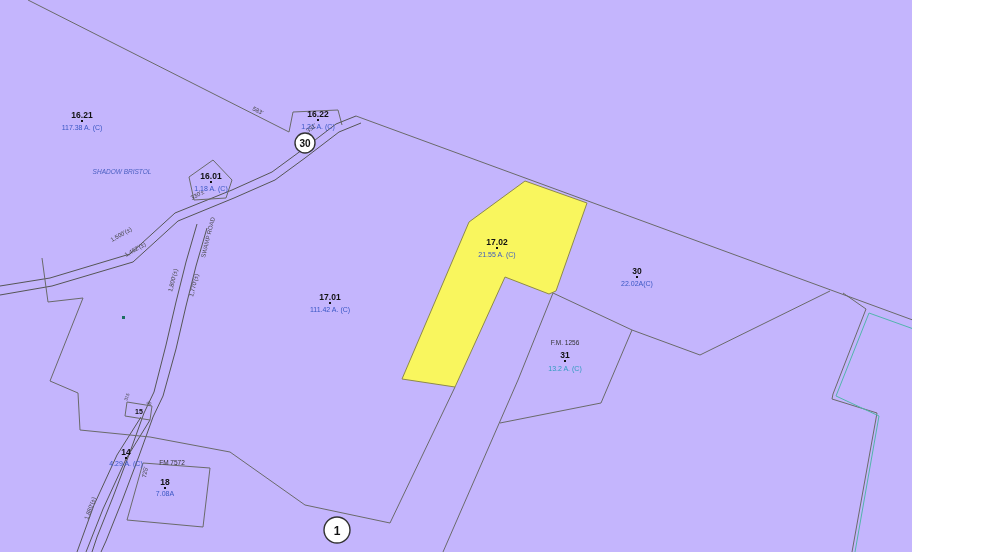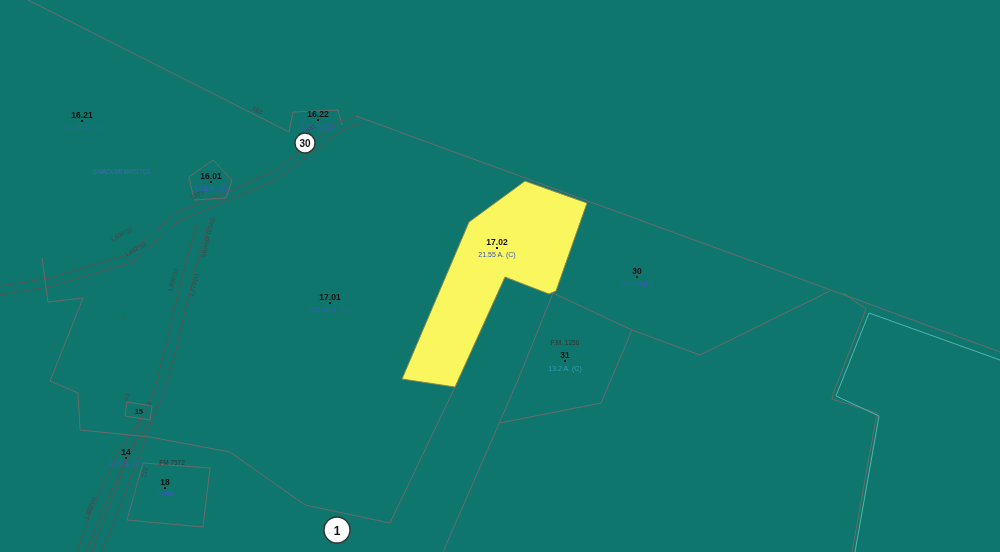--- a/index.html
+++ b/index.html
@@ -1,16 +1,16 @@
 <!DOCTYPE html>
 <html><head>
 <meta charset="utf-8">
 <style>
   html,body{margin:0;padding:0;background:#ffffff;}
-  .map-wrap{position:relative;width:1000px;height:552px;background:#0f766e;overflow:hidden;
+  .map-wrap{position:relative;width:912px;height:552px;background:#c4b5fd;overflow:hidden;
             font-family:"Liberation Sans",sans-serif;}
   svg{display:block;}
   .bline{stroke:#6a6a6a;stroke-width:1;fill:none;}
   .road{stroke:#555555;stroke-width:1;fill:none;}
   .teal{stroke:#52b5ac;stroke-width:1;fill:none;}
   .hl{fill:#f9f65e;stroke:#8e8a4a;stroke-width:1;}
   .ghost{fill:transparent;stroke:none;}
   text{font-family:"Liberation Sans",sans-serif;}
   .pnum{font-size:8.5px;font-weight:bold;fill:#111111;text-anchor:middle;}
   .parea{font-size:7px;fill:#3a57c4;text-anchor:middle;}

